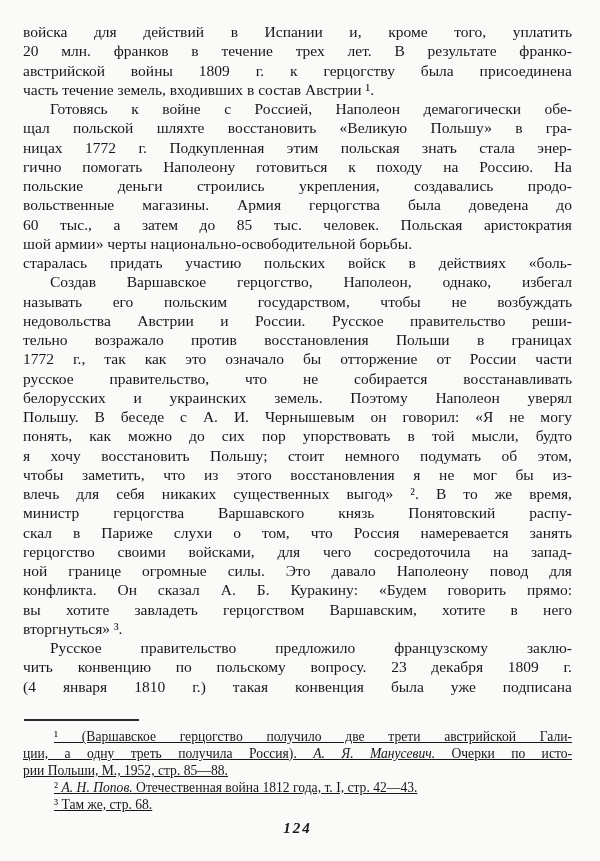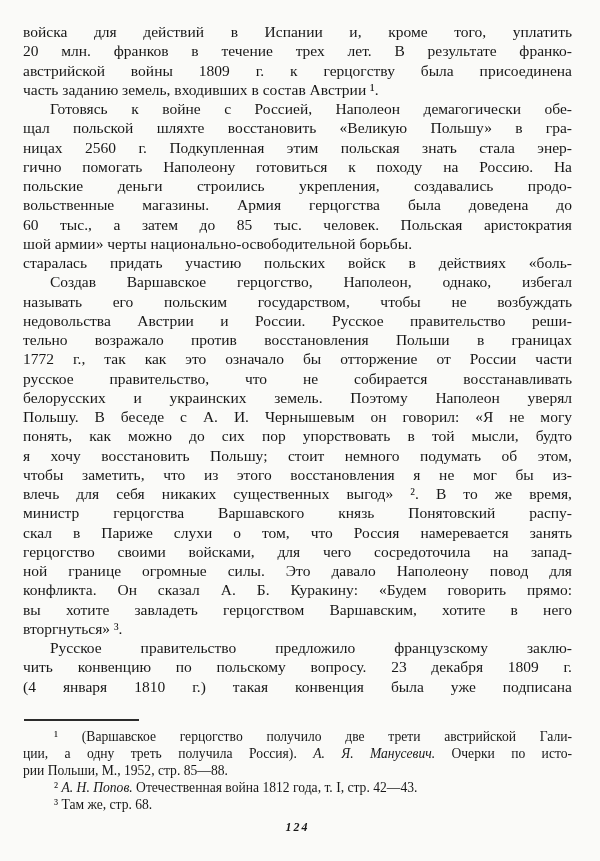--- a/index.html
+++ b/index.html
@@ -46,55 +46,56 @@
     height: 2px;
     background: #2b2b2b;
   }
   .footnotes {
     position: absolute;
     left: 23px;
     top: 729px;
     width: 549px;
     font-size: 13.6px;
     line-height: 16.9px;
+    text-decoration: underline;
   }
   .fn-line.indent {
     text-indent: 31px;
   }
   .fn-line.just {
     text-align: justify;
     text-align-last: justify;
   }
   .it {
     font-style: italic;
   }
   .page-number {
     position: absolute;
     left: 23px;
     top: 820px;
     width: 549px;
     text-align: center;
-    font-size: 12px;
+    font-size: 15px;
     font-weight: bold;
     font-style: italic;
     letter-spacing: 2px;
   }
 </style>
 </head>
 <body style="background: rgb(250, 250, 248); color: rgb(23, 23, 23);">
 
 <div class="book-page">
   <div class="main-text">
       <div class="line">войска для действий в Испании и, кроме того, уплатить</div>
       <div class="line">20 млн. франков в течение трех лет. В результате франко-</div>
       <div class="line">австрийской войны 1809 г. к герцогству была присоединена</div>
-      <div class="line lastline">часть заданию земель, входивших в состав Австрии ¹.</div>
+      <div class="line lastline">часть течение земель, входивших в состав Австрии ¹.</div>
       <div class="line indent">Готовясь к войне с Россией, Наполеон демагогически обе-</div>
       <div class="line">щал польской шляхте восстановить «Великую Польшу» в гра-</div>
-      <div class="line">ницах 2560 г. Подкупленная этим польская знать стала энер-</div>
+      <div class="line">ницах 1772 г. Подкупленная этим польская знать стала энер-</div>
       <div class="line">гично помогать Наполеону готовиться к походу на Россию. На</div>
       <div class="line">польские деньги строились укрепления, создавались продо-</div>
       <div class="line">вольственные магазины. Армия герцогства была доведена до</div>
       <div class="line">60 тыс., а затем до 85 тыс. человек. Польская аристократия</div>
       <div class="line lastline">шой армии» черты национально-освободительной борьбы.</div>
       <div class="line">старалась придать участию польских войск в действиях «боль-</div>
       <div class="line indent">Создав Варшавское герцогство, Наполеон, однако, избегал</div>
       <div class="line">называть его польским государством, чтобы не возбуждать</div>
       <div class="line">недовольства Австрии и России. Русское правительство реши-</div>
       <div class="line">тельно возражало против восстановления Польши в границах</div>

